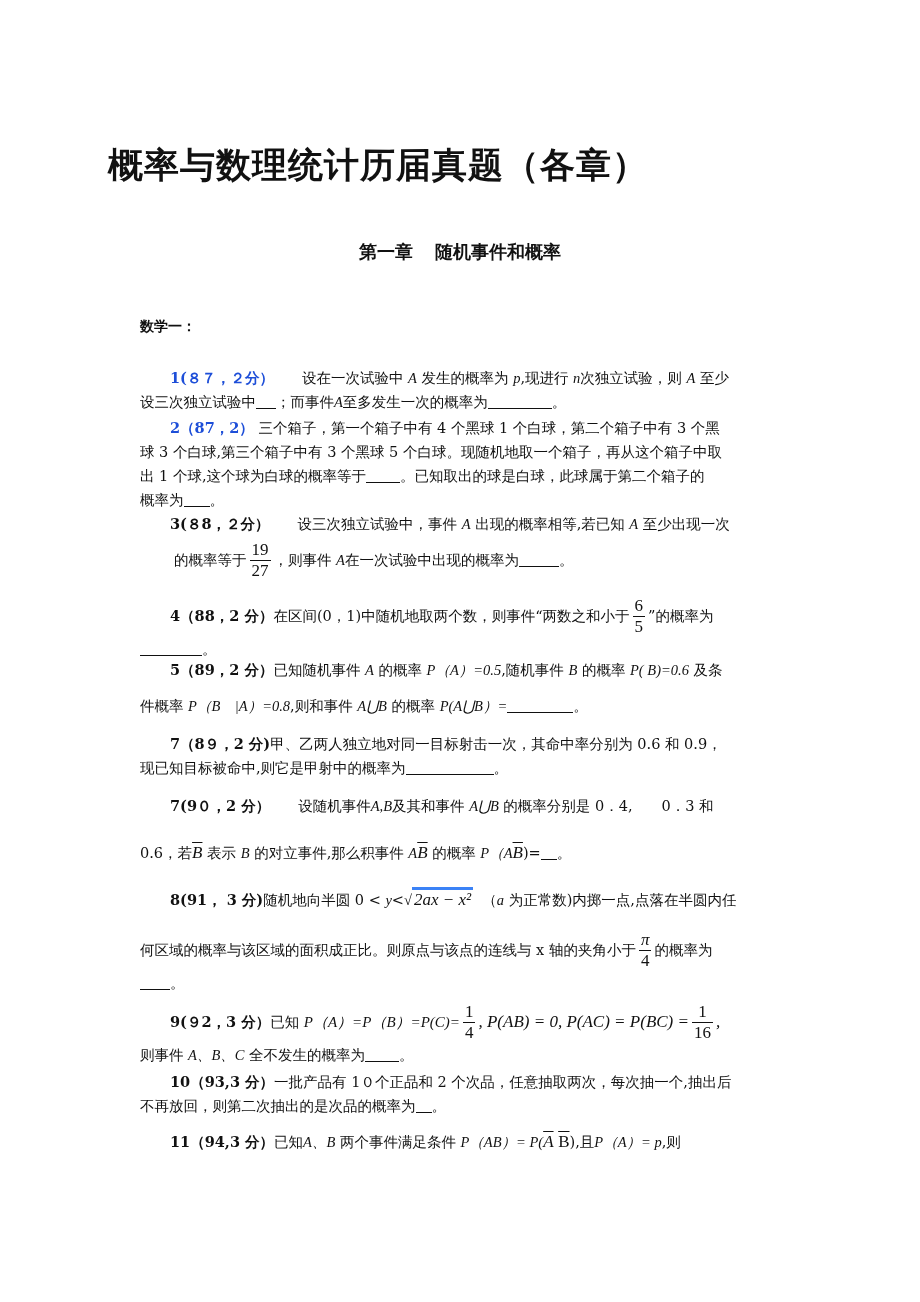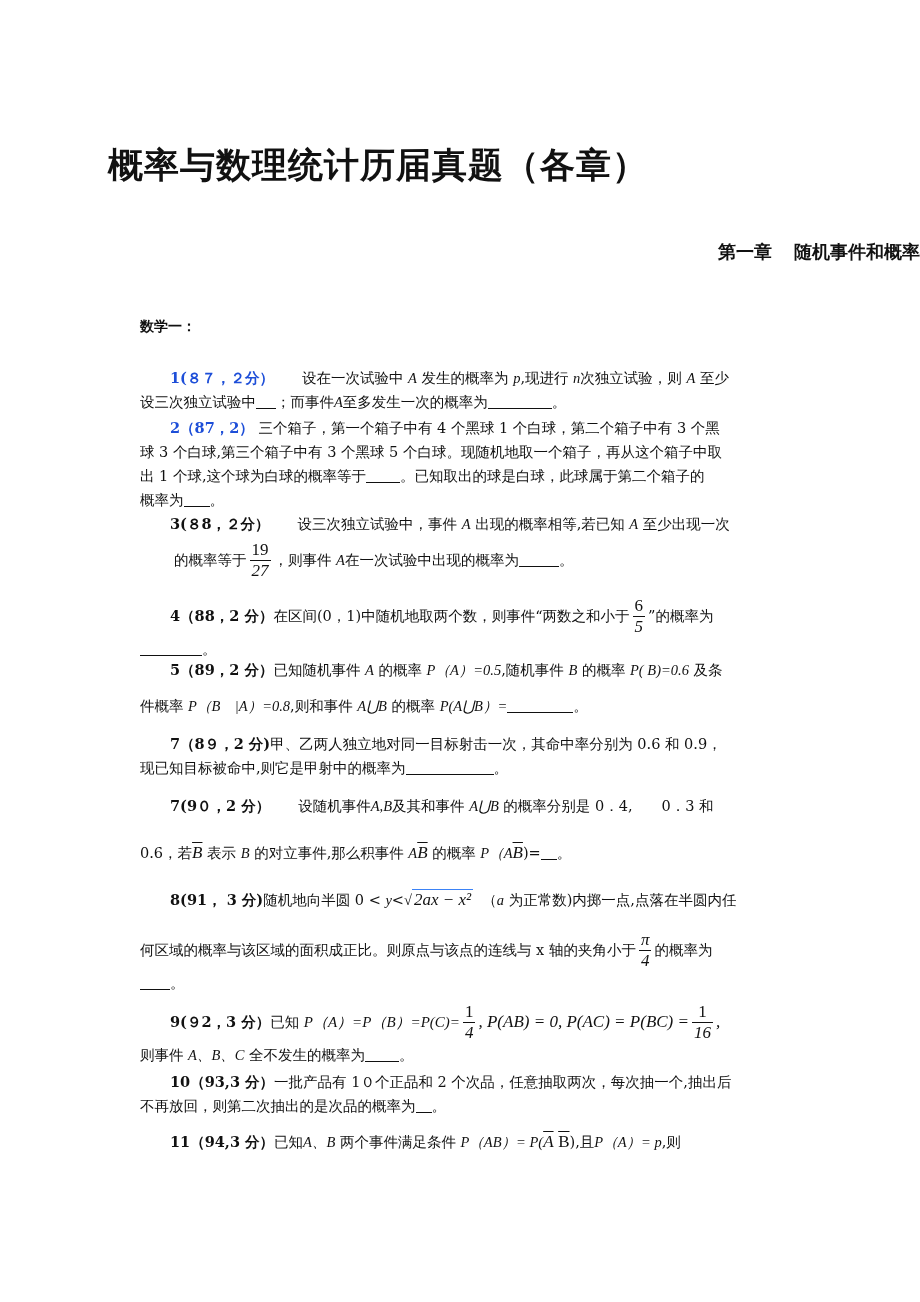--- a/index.html
+++ b/index.html
@@ -1,41 +1,41 @@
 <!DOCTYPE html>
 <html><head>
 <meta charset="utf-8">
 <style>
   html, body { margin: 0; padding: 0; background: #ffffff; }
   body { width: 920px; height: 1302px; position: relative; overflow: hidden;
          font-family: "DejaVu Serif", "Liberation Serif", serif; color: #111; }
   .page { position: absolute; left: 0; top: 0; width: 920px; height: 1302px; }
   .title { position: absolute; left: 0; width: 756px; top: 142px; text-align: center;
            font-family: "DejaVu Sans", sans-serif; font-size: 35px; font-weight: bold; letter-spacing: 1px; }
-  .chapter { position: absolute; left: 0; width: 920px; top: 240px; text-align: right;
+  .chapter { position: absolute; left: 0; width: 920px; top: 240px; text-align: center;
              font-family: "DejaVu Sans", sans-serif; font-size: 18px; font-weight: bold; }
   .chapter .gap { display: inline-block; width: 22px; }
   .section { position: absolute; left: 140px; top: 318px; font-family: "DejaVu Sans", sans-serif;
              font-size: 14px; font-weight: bold; }
   .q { position: absolute; left: 140px; width: 640px; font-size: 14.5px; line-height: 24px; }
   .q .line { white-space: nowrap; }
   .num { font-weight: bold; }
   .red { color: #1d4ed8; }
   .ind { display: inline-block; width: 30px; }
   .ind2 { display: inline-block; width: 28px; }
   i { font-family: "Liberation Serif", serif; font-style: italic; }
   .blank { display: inline-block; border-bottom: 1px solid #111; height: 14px; vertical-align: -2px; }
   .frac { display: inline-block; vertical-align: middle; text-align: center; margin: 0 3px;
           font-family: "Liberation Serif", serif; font-size: 17px; line-height: 20px; }
   .frac .n { display: block; border-bottom: 1px solid #111; padding: 0 2px; }
-  .frac .d { display: block; padding: 0 2px; font-style: italic; }
+  .frac .d { display: block; padding: 0 2px; }
   .ov { text-decoration: overline; font-family: "Liberation Serif", serif; font-style: italic; font-size: 17px; }
   .ovr { text-decoration: overline; font-family: "Liberation Serif", serif; font-size: 17px; }
   .sqrt { display: inline-block; font-family: "Liberation Serif", serif; }
-  .sqrt .rad { border-top: 1px solid #3b82f6; font-style: italic; font-size: 17px; padding: 0 2px; }
+  .sqrt .rad { border-top: 3px solid #3b82f6; font-style: italic; font-size: 17px; padding: 0 2px; }
   .mathbig { font-family: "Liberation Serif", serif; font-style: italic; font-size: 17px; }
 </style>
 </head>
 <body>
 
 <div class="page">
 
   <div class="title">概率与数理统计历届真题（各章）</div>
 
   <div class="chapter">

